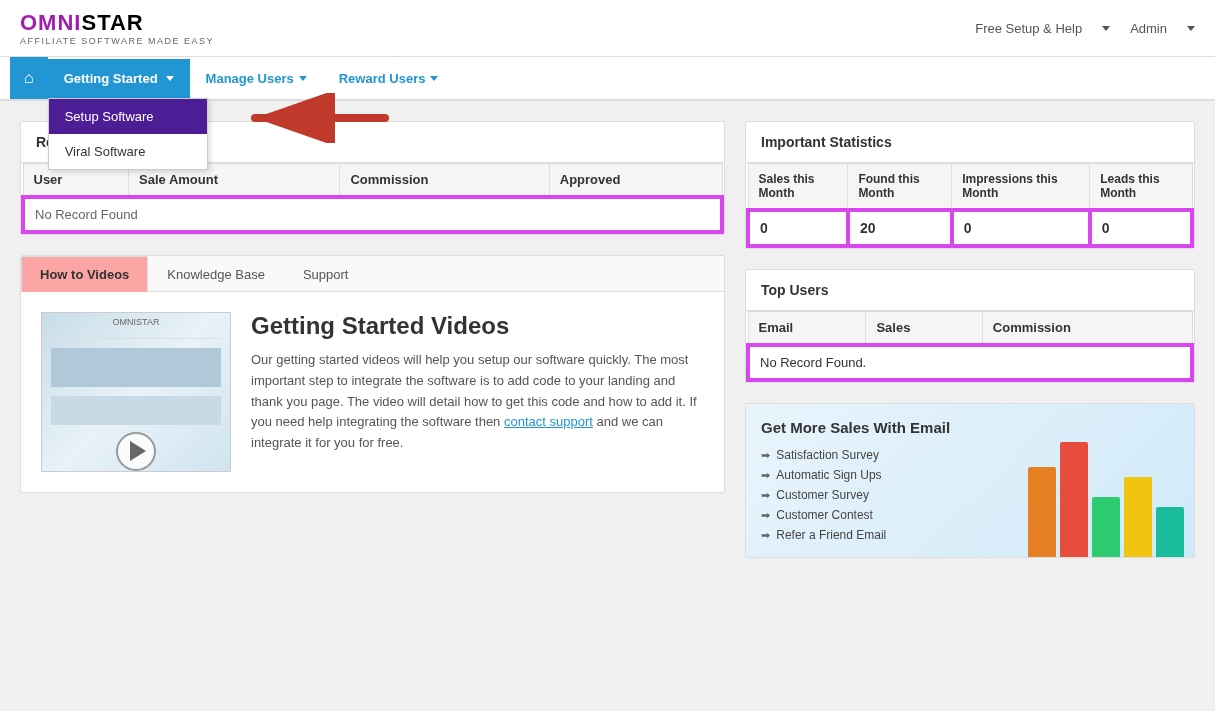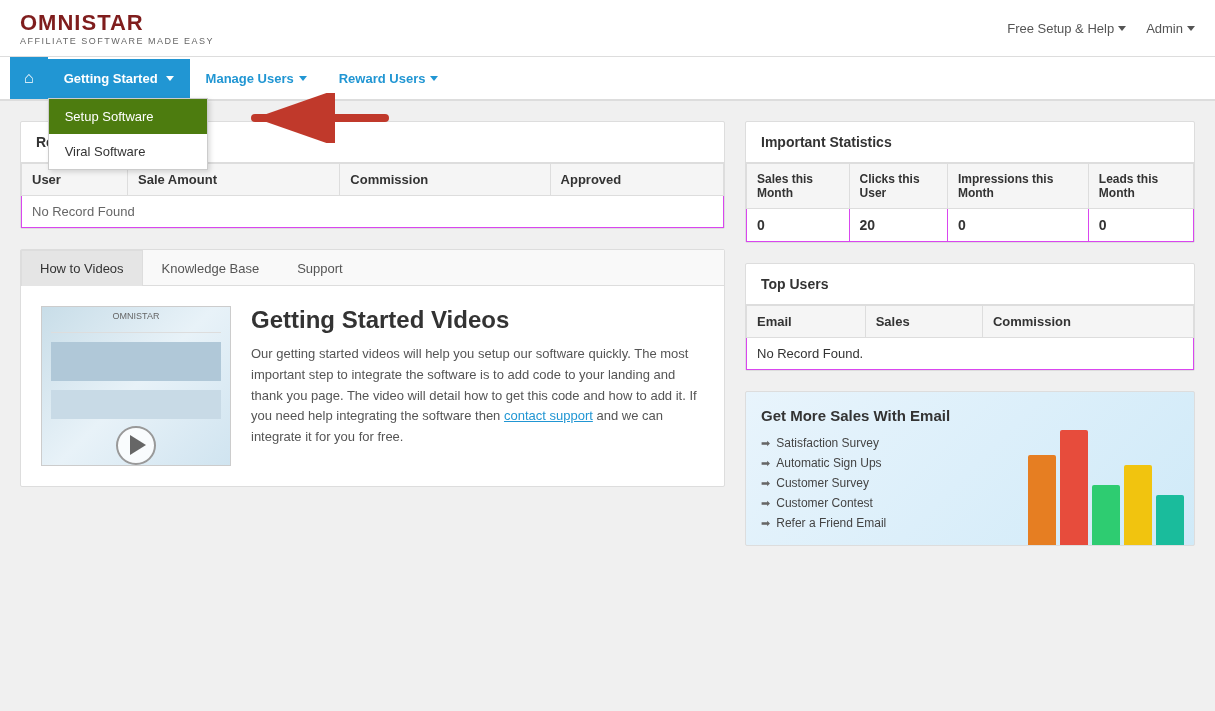--- a/index.html
+++ b/index.html
@@ -9,24 +9,24 @@
     #header {
       background: #fff;
       border-bottom: 1px solid #ddd;
       padding: 10px 20px;
       display: flex;
       align-items: center;
       justify-content: space-between;
     }
     #logo-area { display: flex; flex-direction: column; }
     #logo-text { font-size: 22px; font-weight: bold; color: #333; letter-spacing: 1px; }
-    #logo-text span { color: #7f1d1d; }
+    #logo-text span { color: #a21caf; }
     #logo-subtitle { font-size: 9px; color: #666; letter-spacing: 1.5px; text-transform: uppercase; }
     #header-right { display: flex; gap: 20px; align-items: center; }
-    .header-link { color: #555; font-size: 13px; cursor: pointer; display: flex; align-items: center; gap: 4px; }
+    .header-link { color: #555; font-size: 13px; cursor: pointer; display: flex; align-items: center; gap: 20px; }
     .caret { border-left: 4px solid transparent; border-right: 4px solid transparent; border-top: 5px solid currentColor; display: inline-block; }
 
     
     #navbar {
       background: #fff;
       border-bottom: 2px solid #ddd;
       padding: 0 10px;
       display: flex;
       align-items: center;
       gap: 0;
@@ -66,21 +66,21 @@
       min-width: 160px;
     }
     .dropdown-item {
       padding: 10px 16px;
       cursor: pointer;
       color: #333;
       font-weight: normal;
       white-space: nowrap;
     }
     .dropdown-item.active-item {
-      background: #4d7c0f;
+      background: #4c1d95;
       color: #fff;
     }
 
     
     #main {
       display: flex;
       gap: 20px;
       padding: 20px;
       max-width: 1215px;
     }
@@ -106,43 +106,43 @@
     }
     table th {
       background: #f5f5f5;
       border: 1px solid #ddd;
       padding: 8px 10px;
       text-align: left;
       font-weight: bold;
       font-size: 13px;
     }
     table td {
-      border: 1px solid #d946ef;
+      border: 4px solid #d946ef;
       padding: 8px 10px;
       font-size: 13px;
     }
     .no-record { color: #666; font-style: normal; }
 
     
     .tabs-container { display: flex; border-bottom: 1px solid #ddd; background: #f9f9f9; }
     .tab {
       padding: 10px 18px;
       cursor: pointer;
       font-size: 13px;
       color: #555;
       border: 1px solid transparent;
       border-bottom: none;
       margin-bottom: -1px;
     }
     .tab.active {
-      background: #e5e5e5;
+      background: #fca5a5;
       border-color: #ddd;
       border-bottom-color: #fff;
       color: #333;
-      font-weight: normal;
+      font-weight: bold;
     }
     .tab-content { padding: 20px; display: flex; gap: 20px; }
     .video-thumb {
       width: 190px;
       min-width: 190px;
       height: 160px;
       background: #e0eaf0;
       border: 1px solid #ccc;
       display: flex;
       align-items: center;
@@ -218,21 +218,21 @@
       width: 28px;
       border-radius: 2px 2px 0 0;
     }
   </style>
 </head>
 <body>
 
 <div id="header">
   <div id="logo-area">
     <div id="logo-text">
-      <span>OMNI</span><span style="color:#7f1d1d;">STAR</span>
+      <span>OMNI</span><span style="color:#000000;">STAR</span>
     </div>
     <div id="logo-subtitle">AFFILIATE SOFTWARE MADE EASY</div>
   </div>
   <div id="header-right">
     <div class="header-link">
       <span>Free Setup &amp; Help</span>
       <span class="caret"></span>
     </div>
     <div class="header-link">
       <span>Admin</span>
@@ -331,21 +331,21 @@
   </div>
 
   <div id="right-col">
 
     <div class="panel">
       <div class="panel-title">Important Statistics</div>
       <table class="stats-table">
         <thead>
           <tr>
             <th>Sales this Month</th>
-            <th>Clicks this User</th>
+            <th>Found this Month</th>
             <th>Impressions this Month</th>
             <th>Leads this Month</th>
           </tr>
         </thead>
         <tbody>
           <tr>
             <td>0</td>
             <td>20</td>
             <td>0</td>
             <td>0</td>

